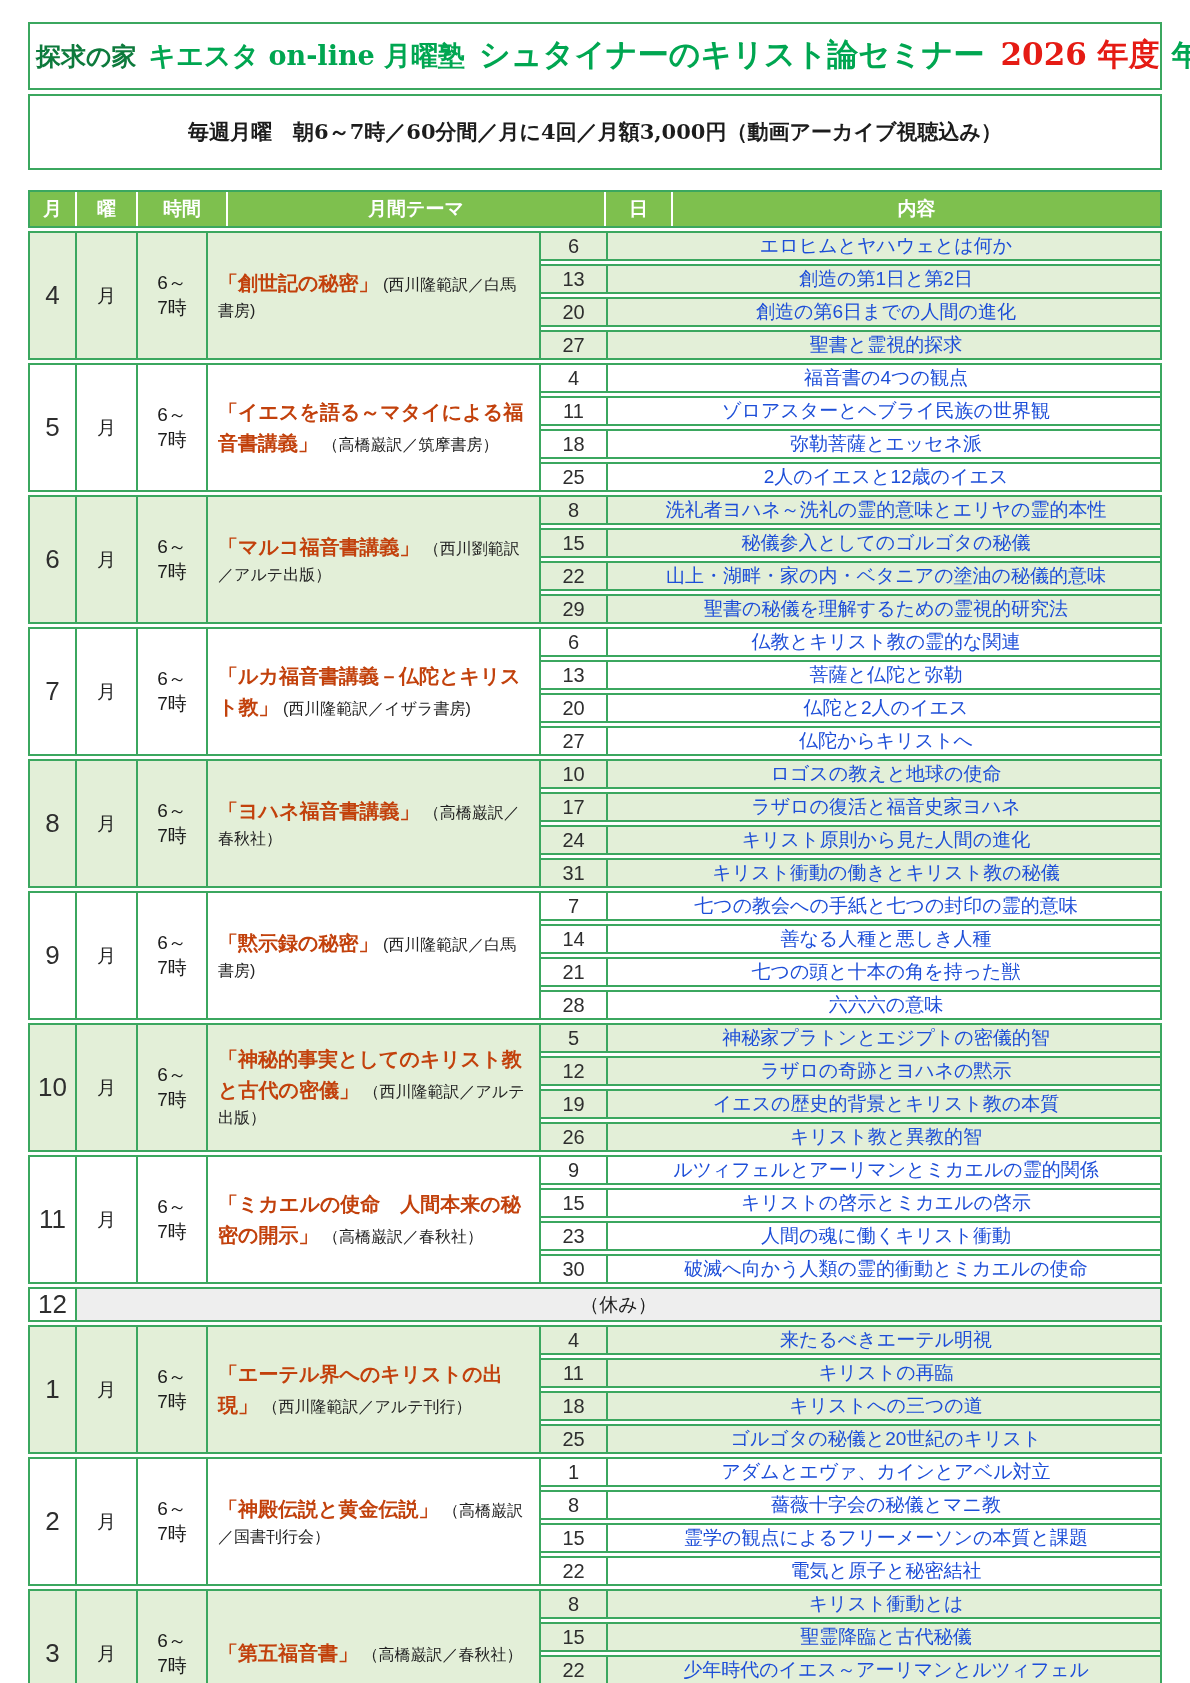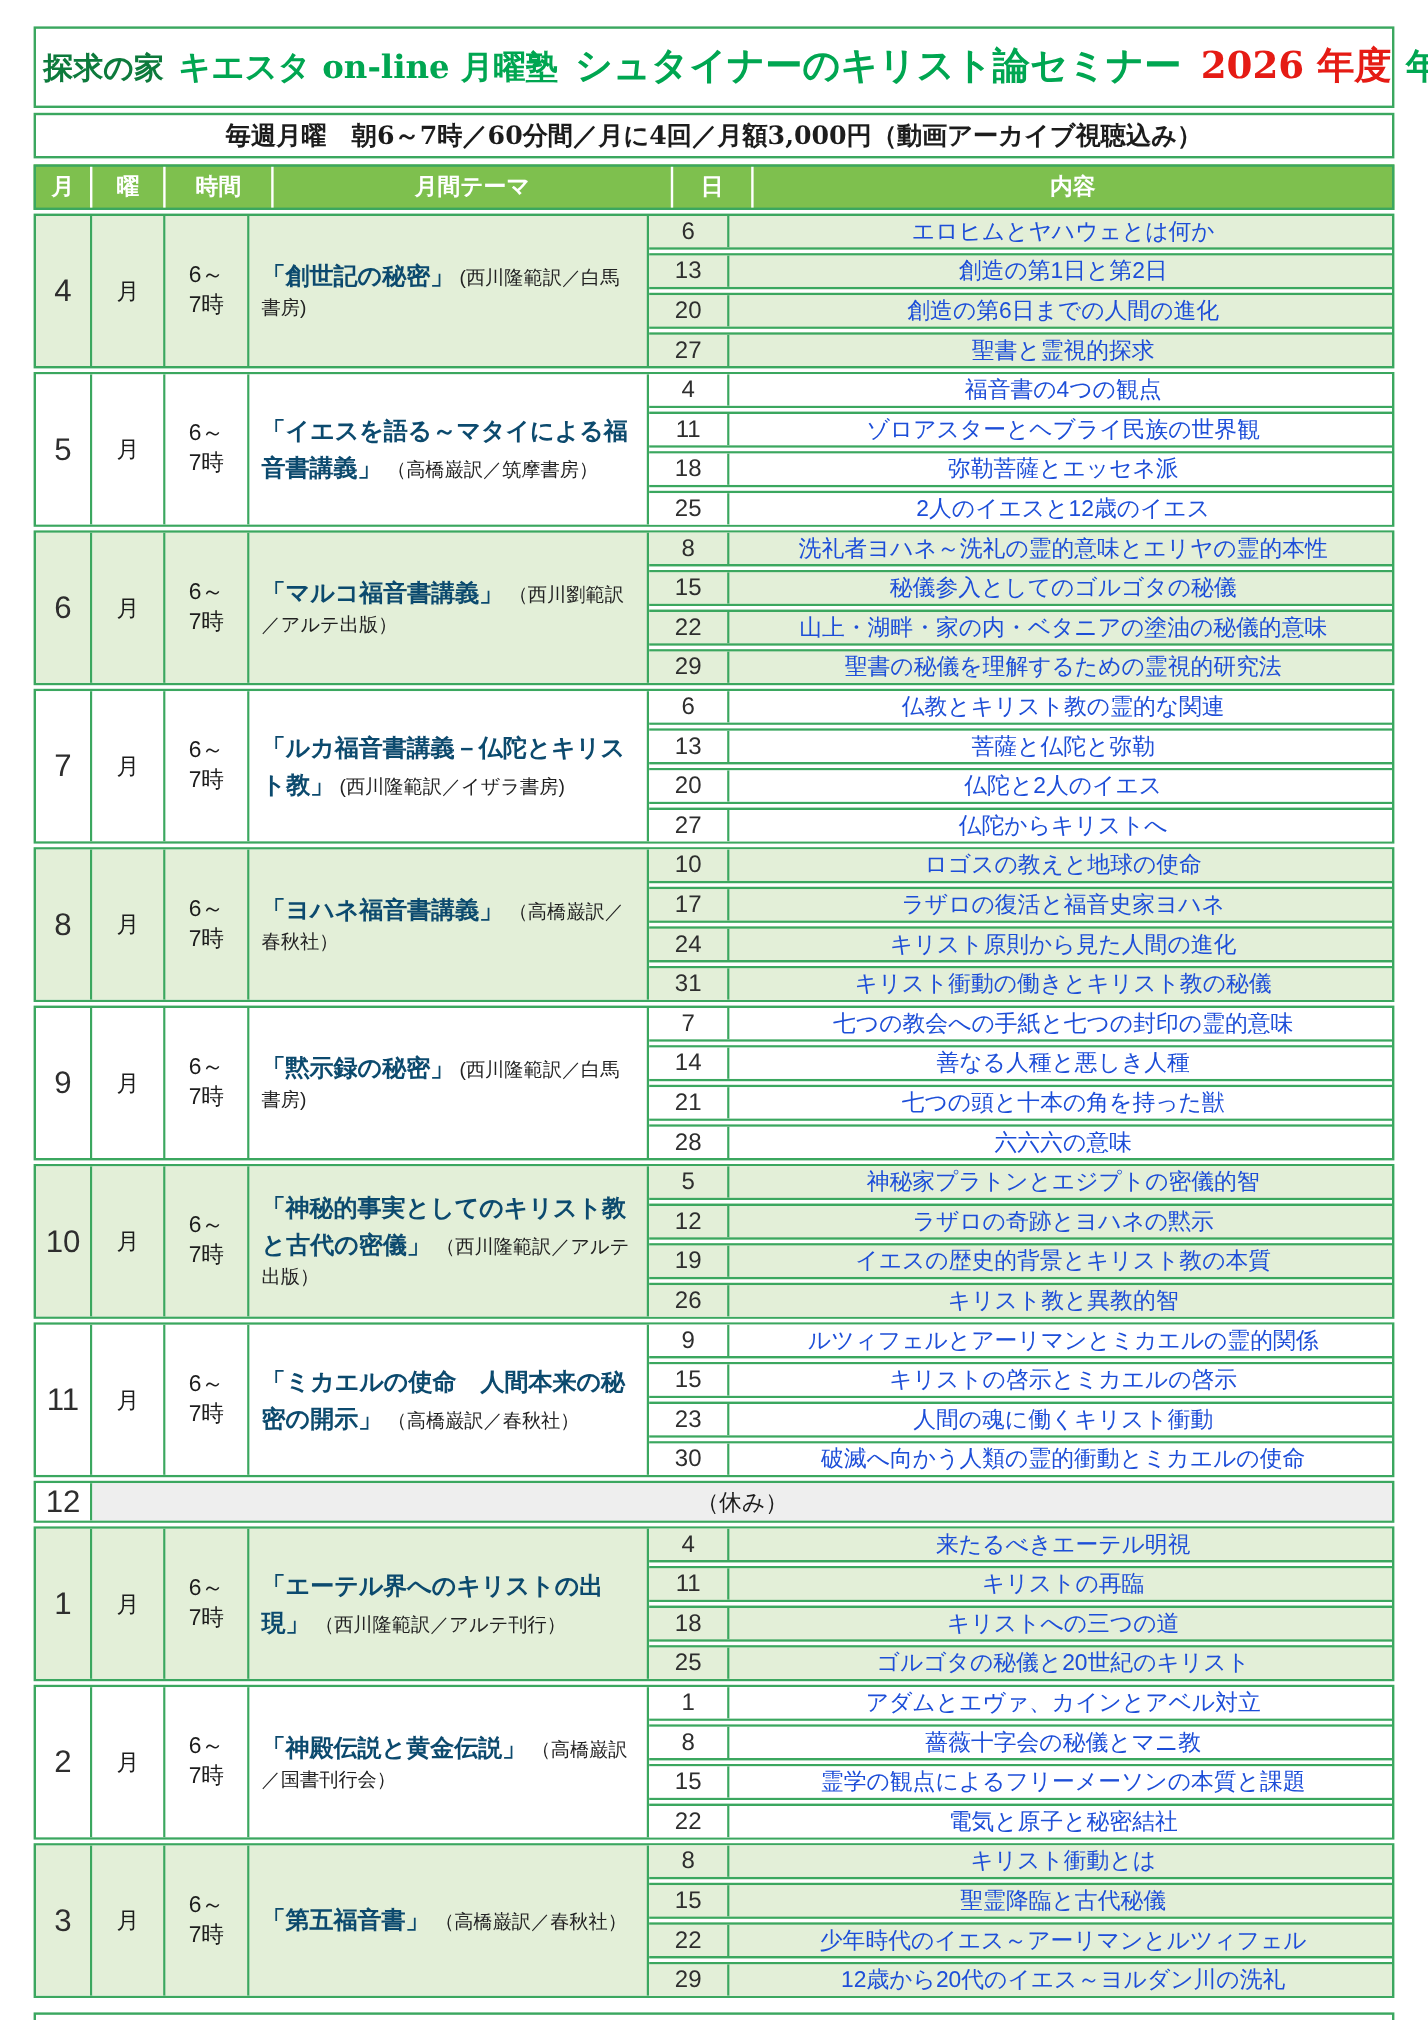--- a/index.html
+++ b/index.html
@@ -35,24 +35,24 @@
   .t1{font-size:25px;color:var(--title-darkgreen);margin-right:12px;}
   .t2{font-size:27px;color:var(--title-green);margin-right:14px;}
   .t3{font-size:31px;color:var(--title-green);margin-right:16px;}
   .t4{font-size:31px;color:var(--title-red);margin-right:12px;}
   .t5{font-size:29px;color:var(--title-green);}
 
   
   .subtitle-box{
     border:2px solid var(--green-border);
     text-align:center;
-    padding:3px 4px;
+    padding:22px 4px;
     font-size:21px;
     font-weight:bold;
-    margin-bottom:5px;
+    margin-bottom:20px;
   }
   .header-row{
     display:flex;
     border:2px solid var(--green-border);
     background:var(--green-header);
     color:#ffffff;
     font-weight:bold;
     font-size:19px;
     text-align:center;
     margin-bottom:3px;
@@ -61,21 +61,21 @@
     padding:4px 0;
     border-right:2px solid #ffffff;
     display:flex;align-items:center;justify-content:center;
   }
   .header-row .hcell:last-child{border-right:none;text-align:center;}
 
   
   .w-month{width:47px;flex:none;}
   .w-dow{width:61px;flex:none;}
   .w-time{width:90px;flex:none;}
-  .w-theme{width:333px;flex:none;text-align:right;}
+  .w-theme{width:378px;flex:none;text-align:right;}
   .w-day{width:67px;flex:none;}
   .w-content{flex:1;}
 
   
   .month-block{
     display:flex;
     border:2px solid var(--green-border);
     margin-bottom:3px;
     min-height:118px;
     background:#ffffff;
@@ -91,21 +91,21 @@
     width:333px;flex:none;
     border-right:2px solid var(--green-border);
     justify-content:flex-start;
     padding:6px 8px 6px 10px;
     line-height:1.55;
     display:block;
     align-content:center;
   }
   .theme-title{
     font-family:"DejaVu Serif","Liberation Serif",serif;
-    font-weight:bold;font-size:20px;color:#0c4a6e;
+    font-weight:bold;font-size:20px;color:#c2410c;
   }
   .theme-sub{font-size:16px;color:#222;}
   .c-days{flex:1;display:flex;flex-direction:column;gap:3px;background:#ffffff;}
   .day-row{flex:1;display:flex;border-top:2px solid var(--green-border);border-bottom:2px solid var(--green-border);min-height:24px;}
   .day-row:first-child{border-top:none;}
   .day-row:last-child{border-bottom:none;}
   .c-day{width:67px;flex:none;border-right:2px solid var(--green-border);font-size:20px;color:#2e2e2e;}
   .c-content{flex:1;justify-content:center;padding-left:4px;font-size:19px;color:#1d4ed8;}
 
   

